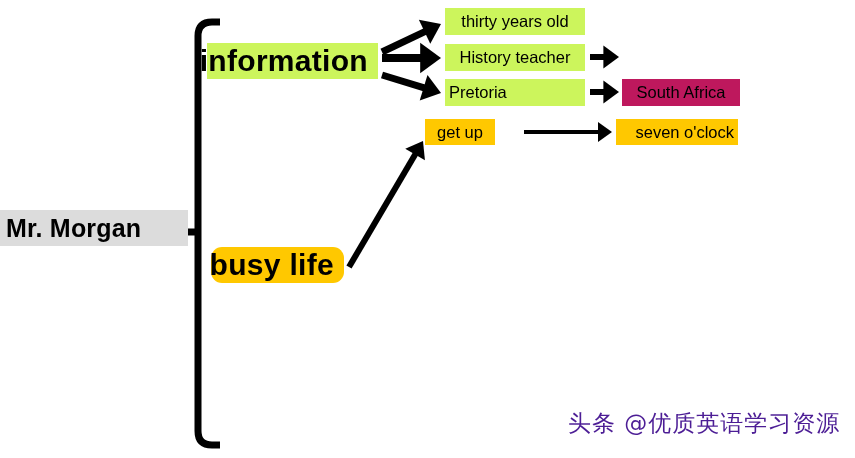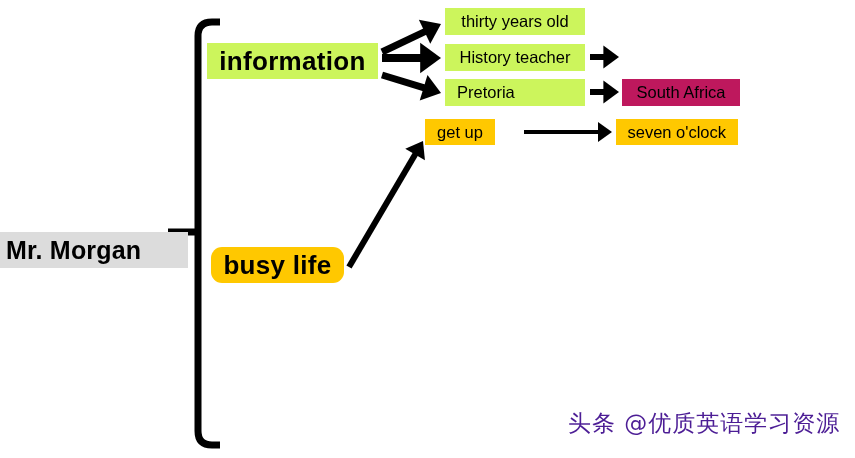--- a/index.html
+++ b/index.html
@@ -36,30 +36,30 @@
   }
   .node-root {
     font-size: 25px;
     font-weight: bold;
     background: #dcdcdc;
     letter-spacing: 0.2px;
     padding: 0 6px;
     justify-content: flex-start;
   }
   .node-branch {
-    font-size: 26px;
+    font-size: 30px;
     font-weight: bold;
     letter-spacing: 0.3px;
     padding: 11px 10px;
-    justify-content: center;
+    justify-content: flex-end;
   }
   .node-leaf {
     font-size: 16.5px;
     font-weight: normal;
-    padding: 0 12px;
+    padding: 0 4px;
     justify-content: center;
   }
   .fill-gray   { background: #dcdcdc; }
 
   #watermark {
     position: absolute;
     left: 568px;
     top: 408px;
     font-size: 23px;
     color: #4c1d95;
@@ -99,21 +99,21 @@
       <g>
         <line x1="349" y1="267" x2="415.8594518504803" y2="153.15823063296594" stroke="#000000" stroke-width="6" stroke-linecap="butt"></line>
         <polygon points="423,141 424.92987787824853,160.22486856587182 405.2697602589845,148.67845028154215" fill="#000000"></polygon>
       </g>
       <g>
         <line x1="524" y1="132" x2="599.5" y2="132" stroke="#000000" stroke-width="4" stroke-linecap="butt"></line>
         <polygon points="612,132 598,142 598,122" fill="#000000"></polygon>
       </g>
     </svg>
 
-  <div class="node node-root fill-gray" id="node-root" style="left: 0px; top: 210px; width: 188px; height: 36px; background: rgb(220, 220, 220); margin-top: 22px;">
+  <div class="node node-root fill-gray" id="node-root" style="left: 0px; top: 210px; width: 188px; height: 36px; background: rgb(220, 220, 220);">
     <span>Mr. Morgan</span>
   </div>
 
   <div class="node node-branch" id="node-branch-information" style="left: 207px; top: 43px; width: 171px; height: 36px; background: rgb(204, 245, 92);">
     <span>information</span>
   </div>
 
   <div class="node node-branch" id="node-branch-busy-life" style="left: 211px; top: 247px; width: 133px; height: 36px; background: rgb(255, 200, 0); border-radius: 11px;">
     <span>busy life</span>
   </div>

